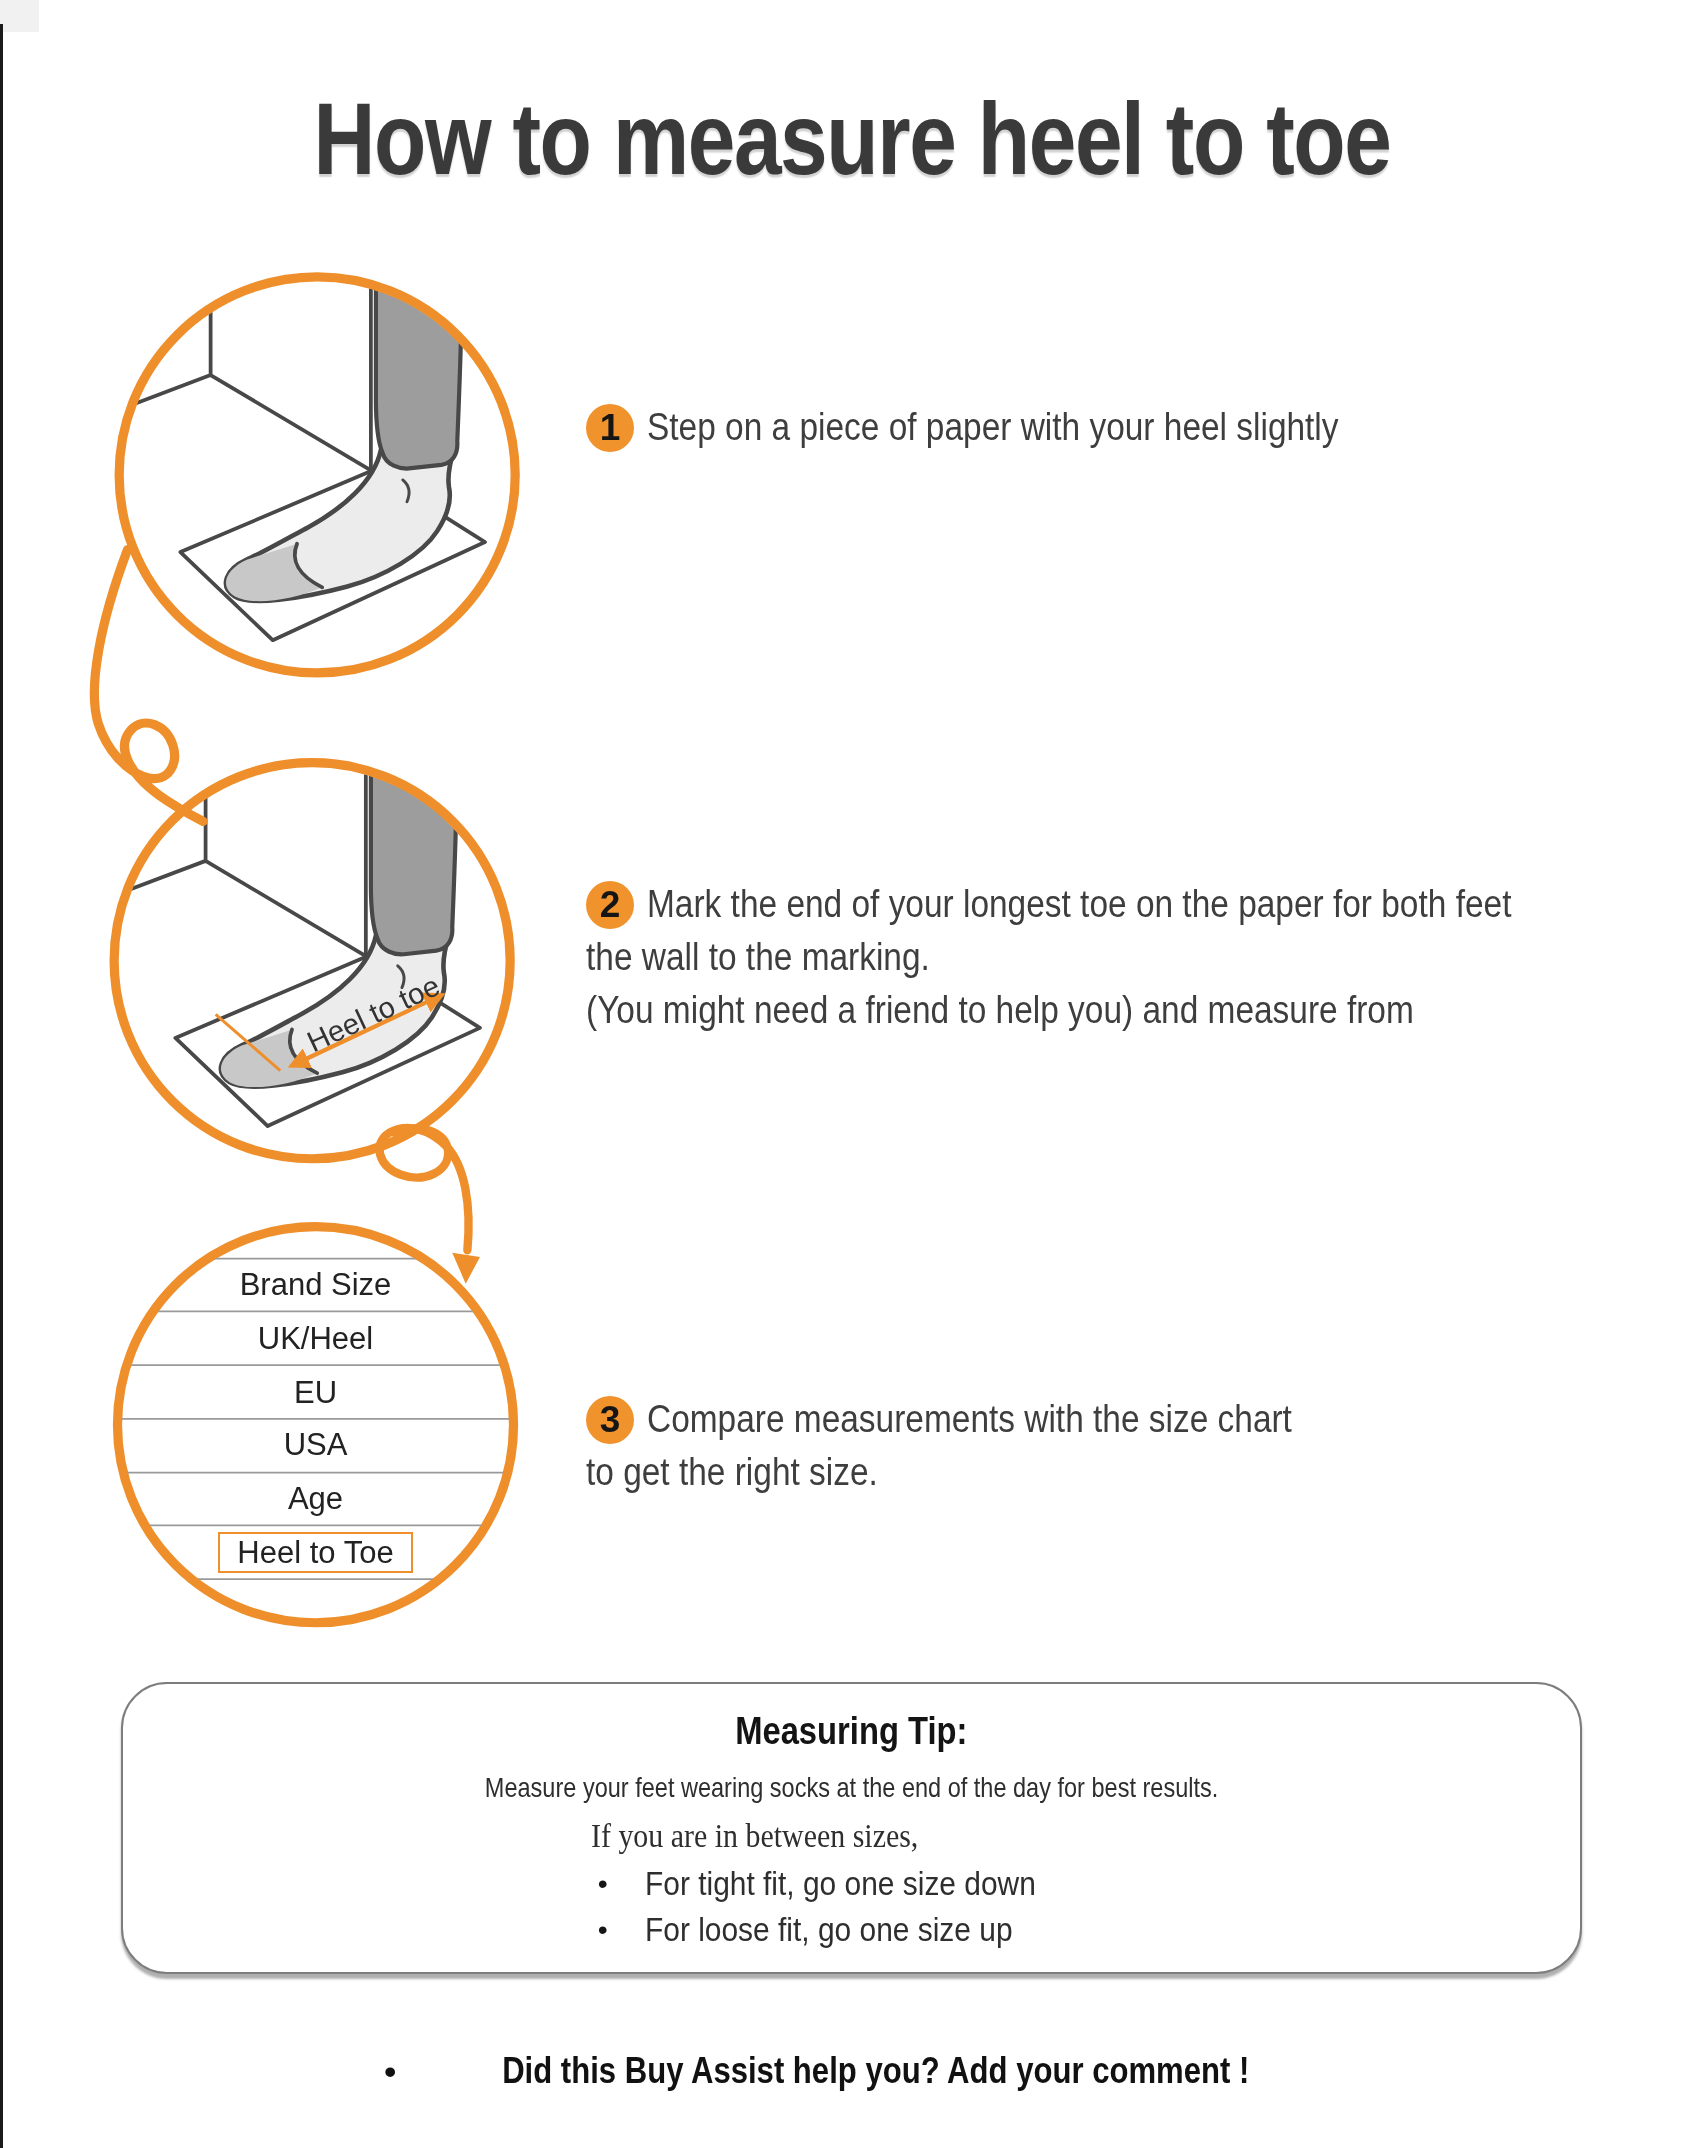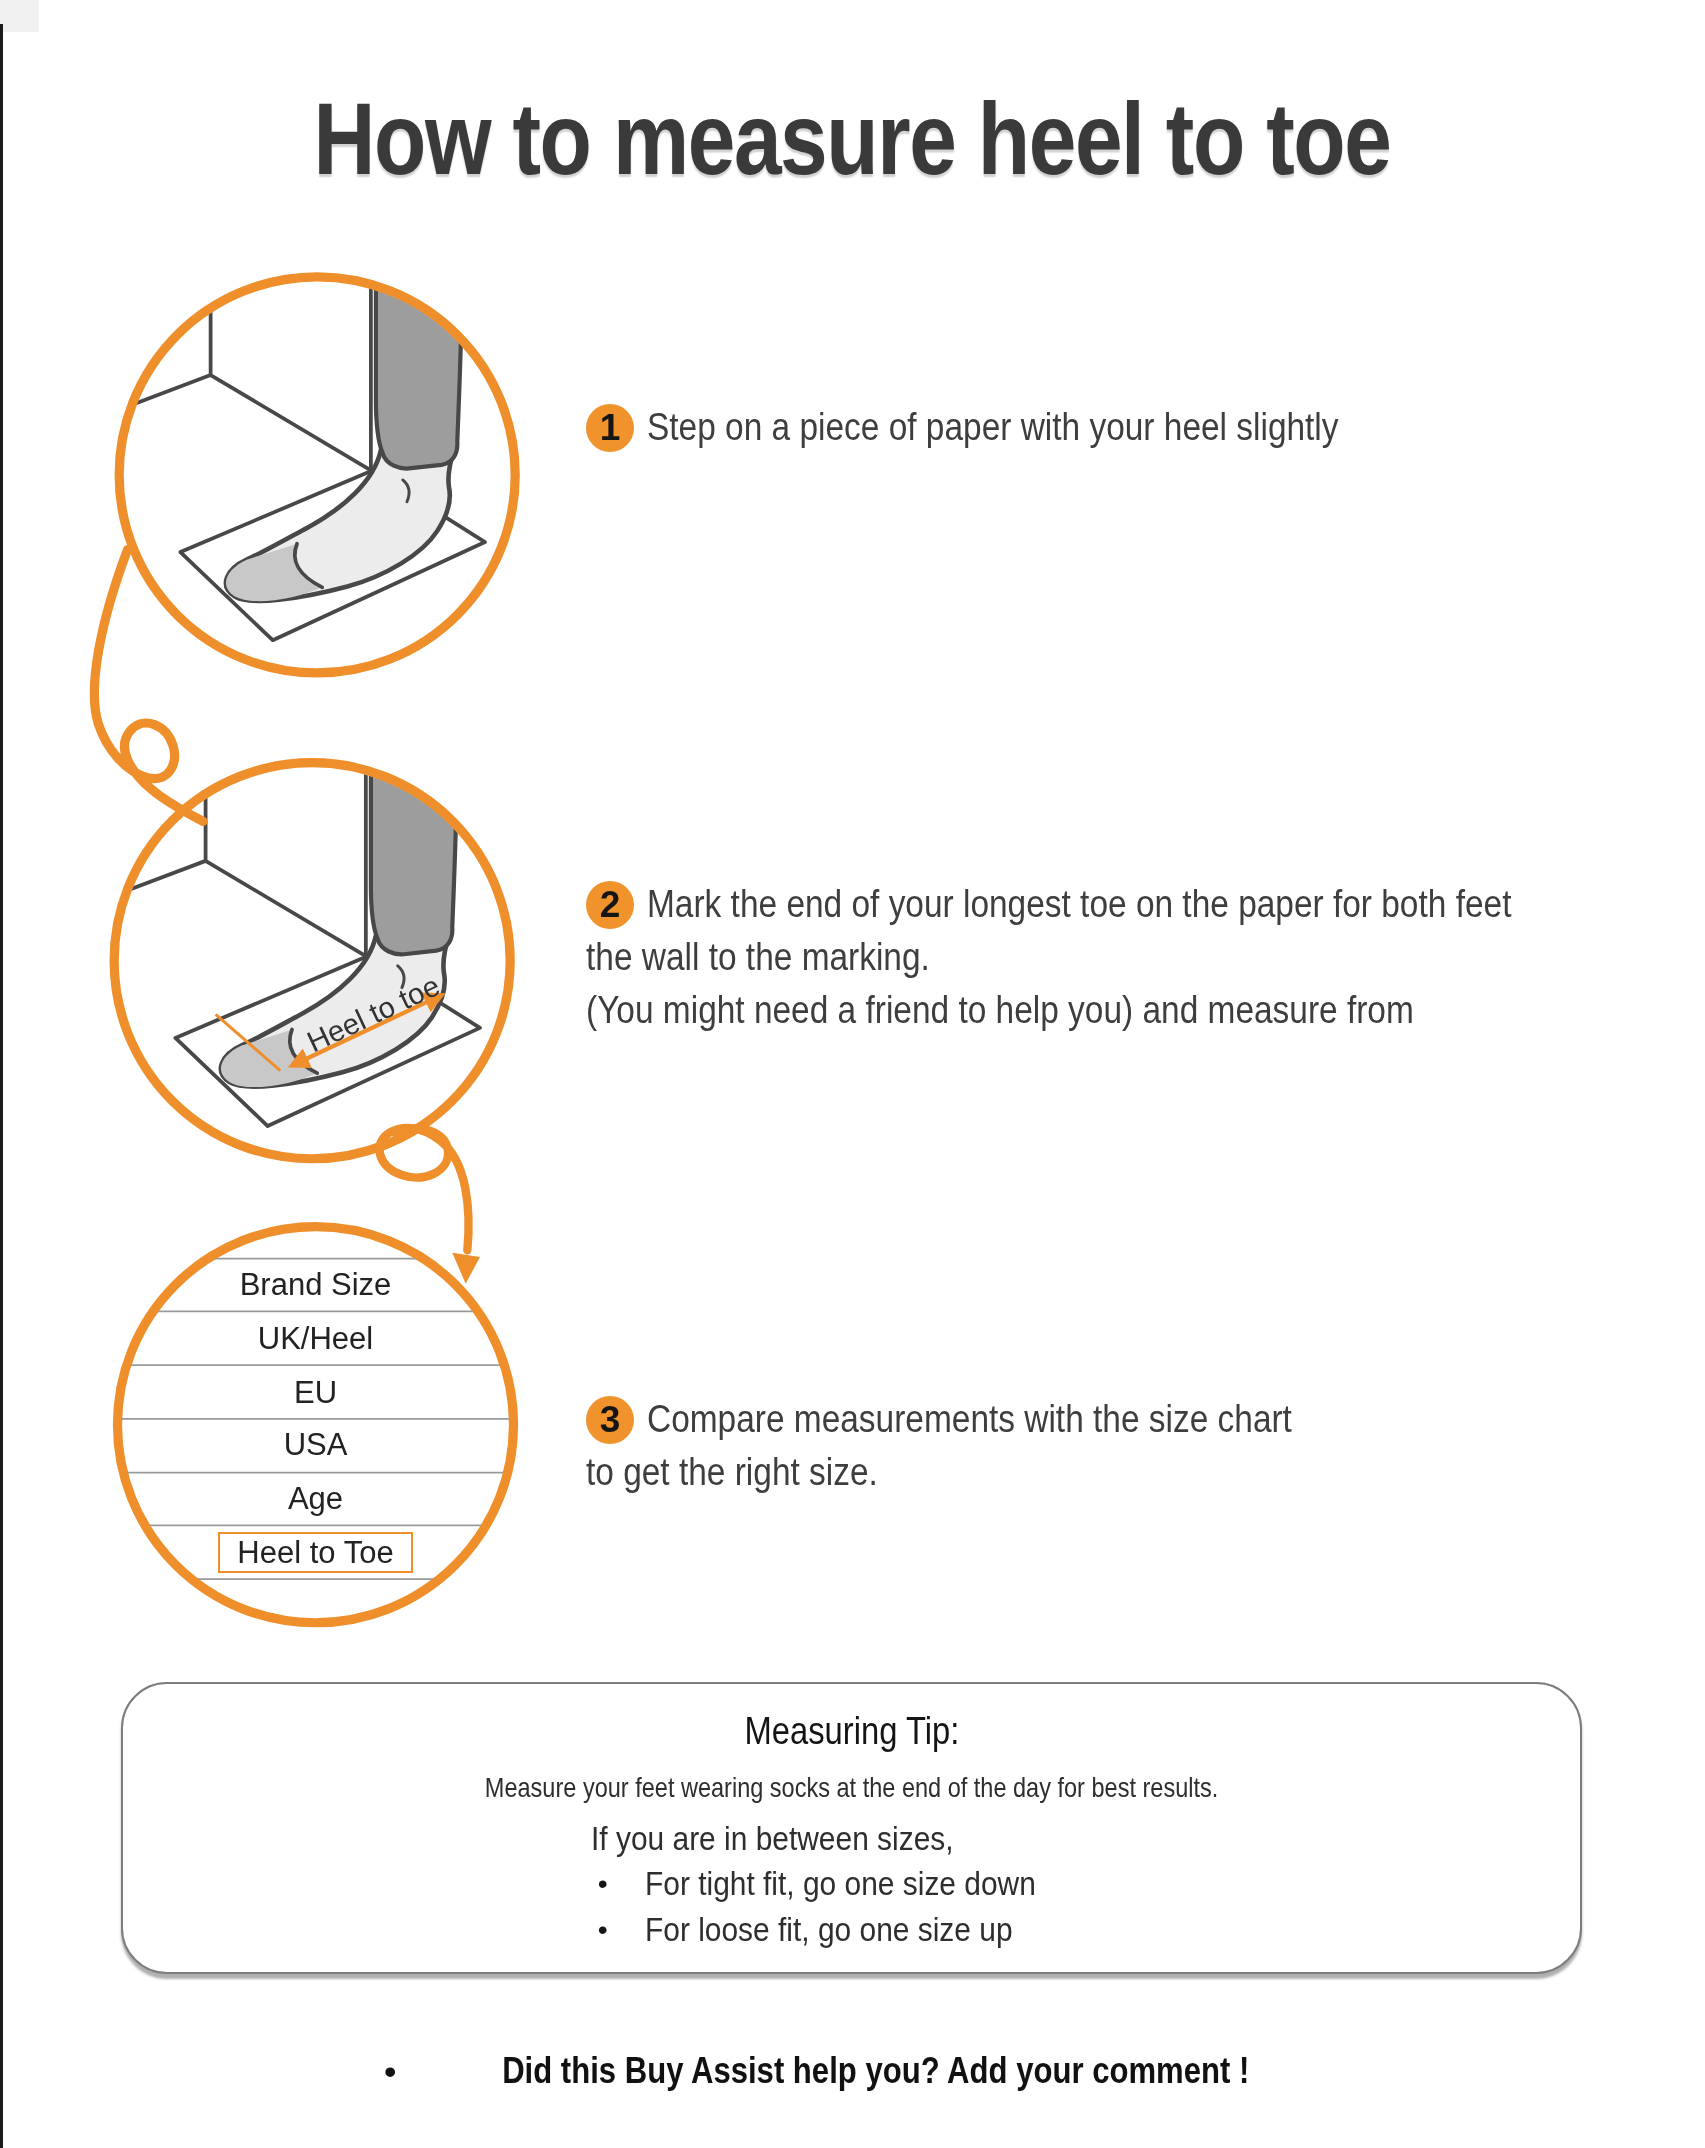--- a/index.html
+++ b/index.html
@@ -26,24 +26,24 @@
          display:flex;align-items:center;justify-content:center;}
 
   .crow{position:absolute;left:120px;width:391px;height:37px;display:flex;
         align-items:center;justify-content:center;font-size:31px;color:#222222;text-align:right;}
   .h2t-box{border:2.5px solid #EE8F2B;padding:0 17px;height:37px;display:flex;
            align-items:center;justify-content:center;}
 
   .tipbox{position:absolute;left:121px;top:1682px;width:1461px;height:292px;
           border:2.5px solid #7d7d7d;border-radius:46px;background:#fff;
           box-shadow:0 5px 2.5px rgba(110,110,110,0.55);box-sizing:border-box;}
-  .tip-title{margin-top:25px;text-align:center;font-size:39px;font-weight:normal;color:#141414;}
+  .tip-title{margin-top:25px;text-align:center;font-size:39px;font-weight:bold;color:#141414;}
   .tip-line1{margin-top:18.5px;text-align:center;font-size:28px;color:#2e2e2e;}
   .tip-block{margin:13.4px 0 0 468px;width:fit-content;font-size:34px;color:#2e2e2e;}
-  .tip-if{height:44px;display:flex;align-items:center;}
+  .tip-if{height:44px;display:flex;font-family:Liberation Serif, serif;}
   .brow{display:flex;align-items:center;height:46px;}
   .bdot{width:54px;font-size:28.5px;color:#161616;padding-left:6.7px;box-sizing:border-box;}
 
   .footer{position:absolute;top:2046px;left:0;width:1705px;display:flex;
           justify-content:center;align-items:center;height:50px;}
   .footer .fdot{font-size:34px;font-weight:bold;color:#111;margin-right:35px;}
   .footer .ftext{font-size:37px;font-weight:bold;color:#111111;}
 
   .h2t-label{font-family:"Liberation Sans",sans-serif;font-size:35px;fill:#333333;}
 </style>

